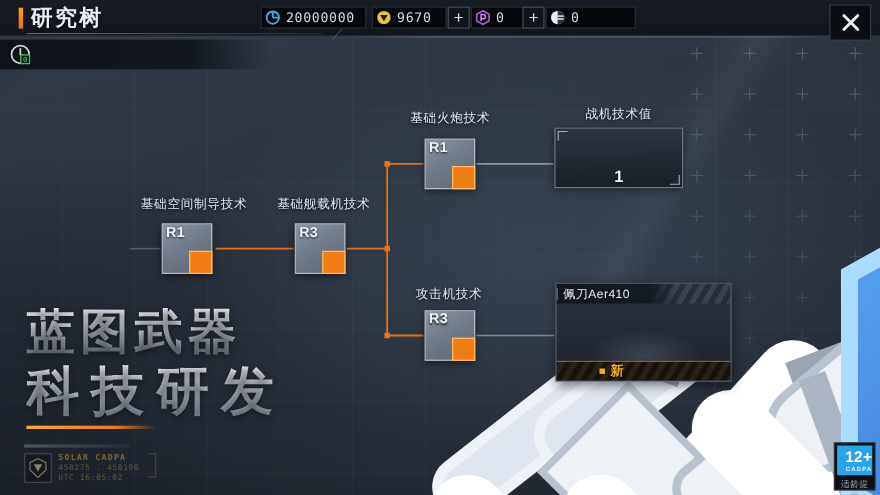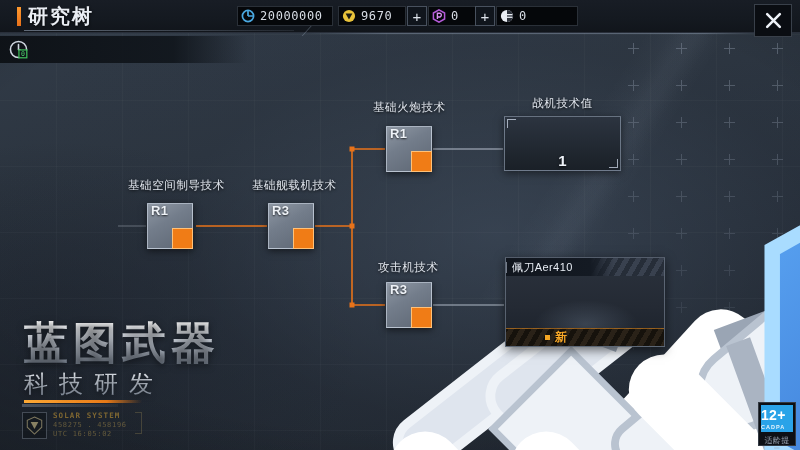--- a/index.html
+++ b/index.html
@@ -207,24 +207,23 @@
   #plane-new-dot { width:5px; height:5px; background:#f5a623; margin-left:39px; margin-right:5px; flex:none; }
   #plane-new { font-size:12px; color:#f7a727; font-weight:700; letter-spacing:1px; text-shadow:0 1px 2px rgba(0,0,0,.85); }
 
   
   #deco { position:absolute; left:24px; top:280px; z-index:18; }
   #deco-1 {
     font-size:44px; font-weight:700; letter-spacing:5px; line-height:1.02;
     background:linear-gradient(180deg,#ffffff 0%,#cfd6e0 42%,#6c7684 100%);
     -webkit-background-clip:text; background-clip:text; color:transparent;
     text-shadow:0 2px 7px rgba(0,0,0,.5);
-    margin-top:41px;
   }
   #deco-2 {
-    font-size:24px; font-weight:400; letter-spacing:11px; line-height:1.15;
+    font-size:48px; font-weight:700; letter-spacing:11px; line-height:1.15;
     margin-top:4px;
     background:linear-gradient(180deg,#f2f5f9 0%,#b9c2ce 55%,#808a98 100%);
     -webkit-background-clip:text; background-clip:text; color:transparent;
     text-shadow:0 2px 6px rgba(0,0,0,.45);
   }
   #deco-bar { width:118px; height:3px; margin-top:3px;
     background:linear-gradient(90deg,#ffaa35,#e87a18 70%, rgba(232,122,24,0)); }
 
   
   #syslogo {
@@ -247,21 +246,21 @@
     border:1px solid rgba(170,150,90,.45); border-left:none; }
 
   
   #age {
     position:absolute; right:4px; bottom:4px; width:38px; height:44px; z-index:30;
     background:#0d1015; border:1px solid rgba(140,155,175,.30);
     padding:2px;
   }
   #age-box {
     width:100%; height:27px; background:#2aa3e8;
-    display:flex; flex-direction:column; align-items:flex-start; justify-content:center;
+    display:flex; flex-direction:column; align-items:flex-end; justify-content:center;
   }
   #age-num { font-size:14px; font-weight:700; color:#fff; line-height:1; letter-spacing:.3px; }
   #age-org { font-size:5.5px; color:#e6f3fb; letter-spacing:1px; margin-top:2px; font-weight:700; }
   #age-cn { font-size:8px; color:#9aa4b2; text-align:center; margin-top:3px; letter-spacing:.3px; }
 </style>
 </head>
 <body>
 
 <div id="bg"></div>
 <div id="bg-grid"></div>
@@ -545,21 +544,21 @@
 
 <div id="syslogo">
   <div id="syslogo-top"></div>
   <div id="syslogo-badge">
     <svg viewBox="0 0 20 22" width="17" height="19">
       <path d="M10 1 L18.5 5 L18.5 13 L10 21 L1.5 13 L1.5 5 Z" fill="none" stroke="#b9ac7e" stroke-width="1.2"></path>
       <path d="M5.5 7 L14.5 7 L10 15 Z" fill="#c9bb87"></path>
     </svg>
   </div>
   <div id="syslogo-txt">
-    <div class="sys-line1">SOLAR SYSTEM</div>
+    <div class="sys-line1">SOLAR CADPA</div>
     <div class="sys-line2">458275 . 458196</div>
     <div class="sys-line3">UTC  16:05:02</div>
   </div>
   <div id="syslogo-brk"></div>
 </div>
 
 <div id="age">
   <div id="age-box">
     <div id="age-num">12+</div>
     <div id="age-org">CADPA</div>

